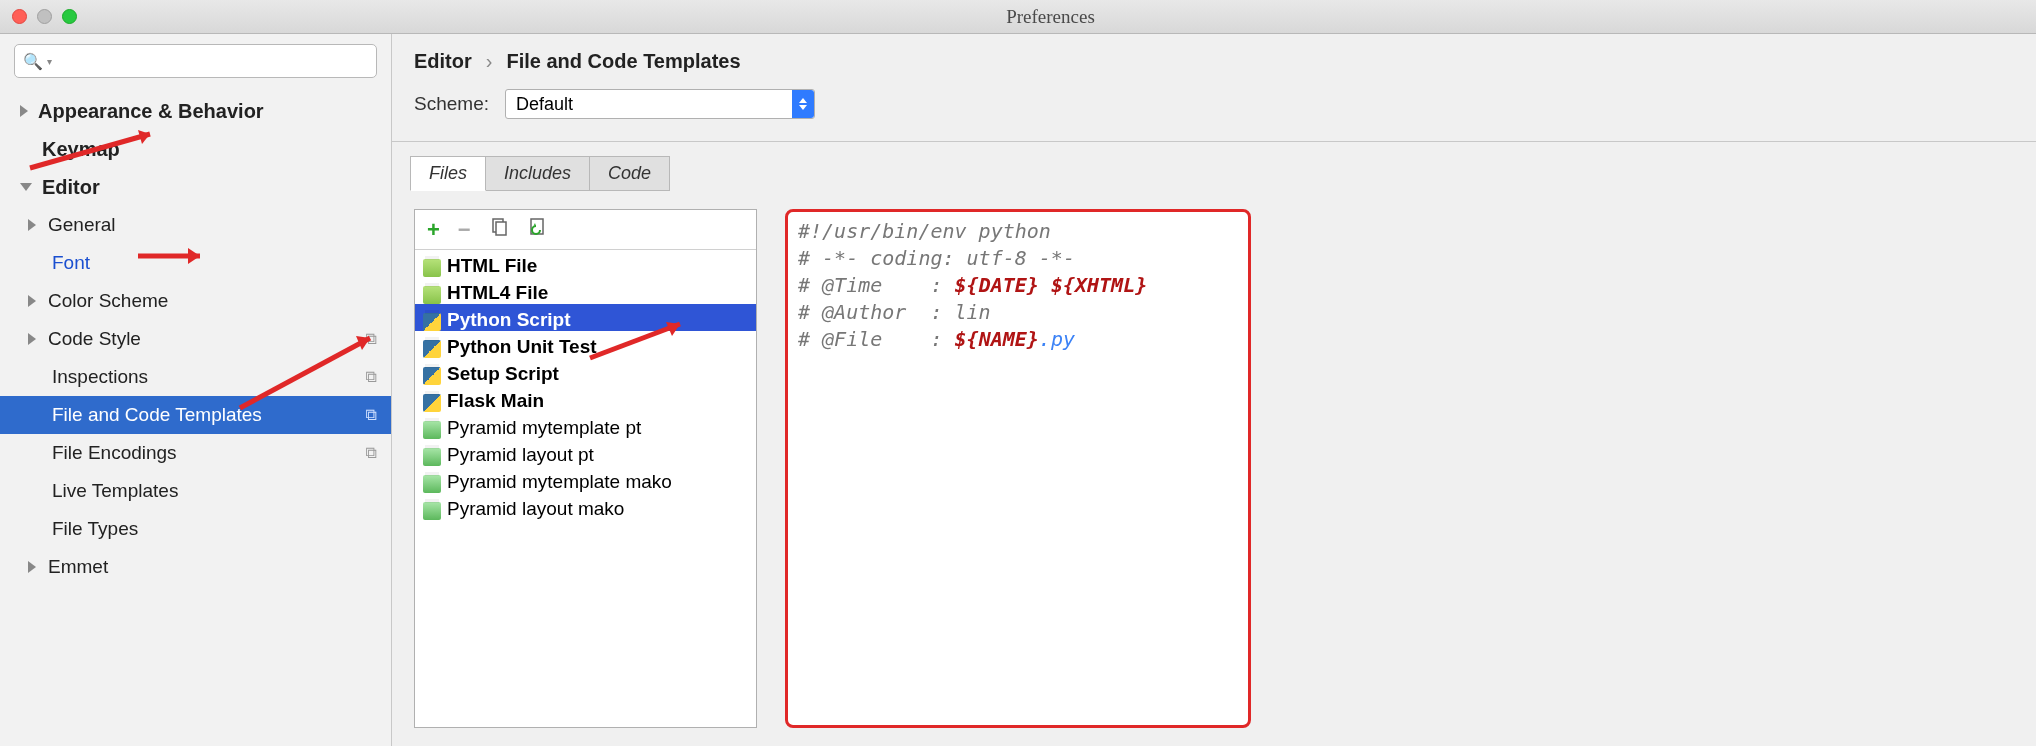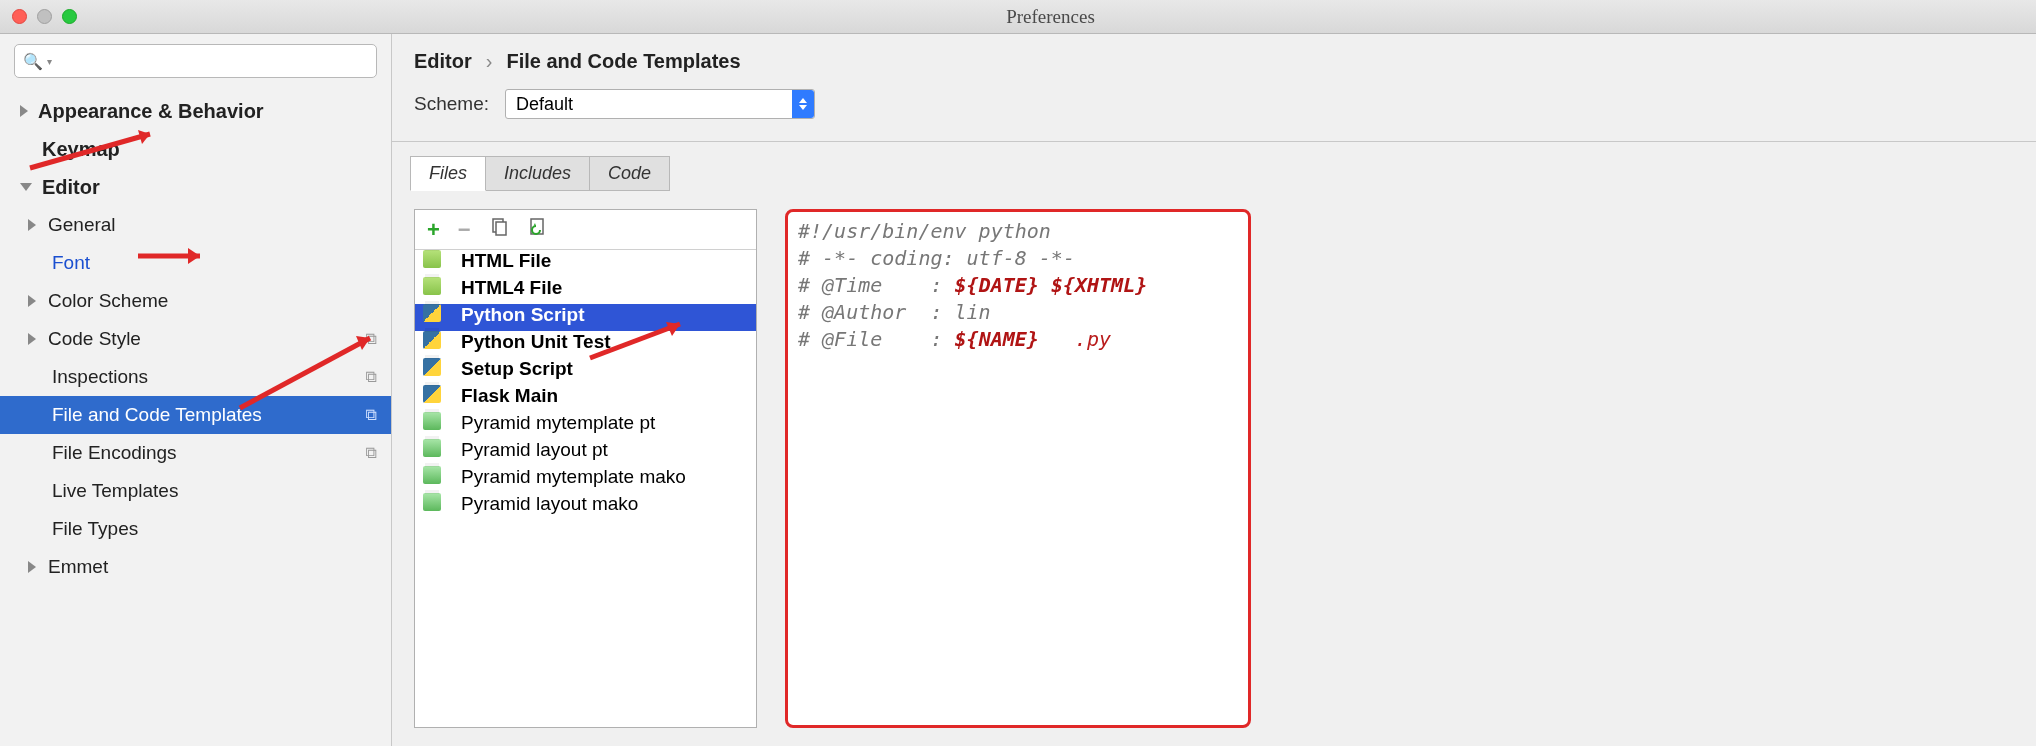--- a/index.html
+++ b/index.html
@@ -224,25 +224,25 @@
   padding: 0 12px;
   font-size: 22px;
 }
 .tb-add { color: #2aa52a; font-weight: 700; }
 .tb-remove { color: #aaa; font-weight: 700; }
 .tb-copy, .tb-revert { color: #666; }
 
 .file-list { flex: 1; overflow: hidden; }
 .file-row {
   display: flex;
-  align-items: flex-start;
+  align-items: flex-end;
   height: 27px;
   padding: 0 8px;
   font-size: 19px;
-  gap: 20px;
+  gap: 6px;
 }
 .file-row.bold-row { font-weight: 700; }
 .file-row.sel {
   background: #2f55d6;
   color: #fff;
 }
 .ficon {
   width: 18px; height: 18px;
   display: inline-flex;
   align-items: center;
@@ -274,21 +274,21 @@
   background: #fff;
   padding: 6px 10px;
   font-family: "Menlo", "Consolas", monospace;
   font-size: 20px;
   font-style: italic;
   line-height: 1.35;
   color: #777;
   white-space: pre;
 }
 .editor-panel .var { color: #b01414; font-weight: 700; }
-.editor-panel .ext { color: #b91c1c; margin-left: 36px; }
+.editor-panel .ext { color: #3b82f6; }
 
 
 .red-arrow {
   position: absolute;
   pointer-events: none;
 }
 </style>
 </head>
 <body>
 

